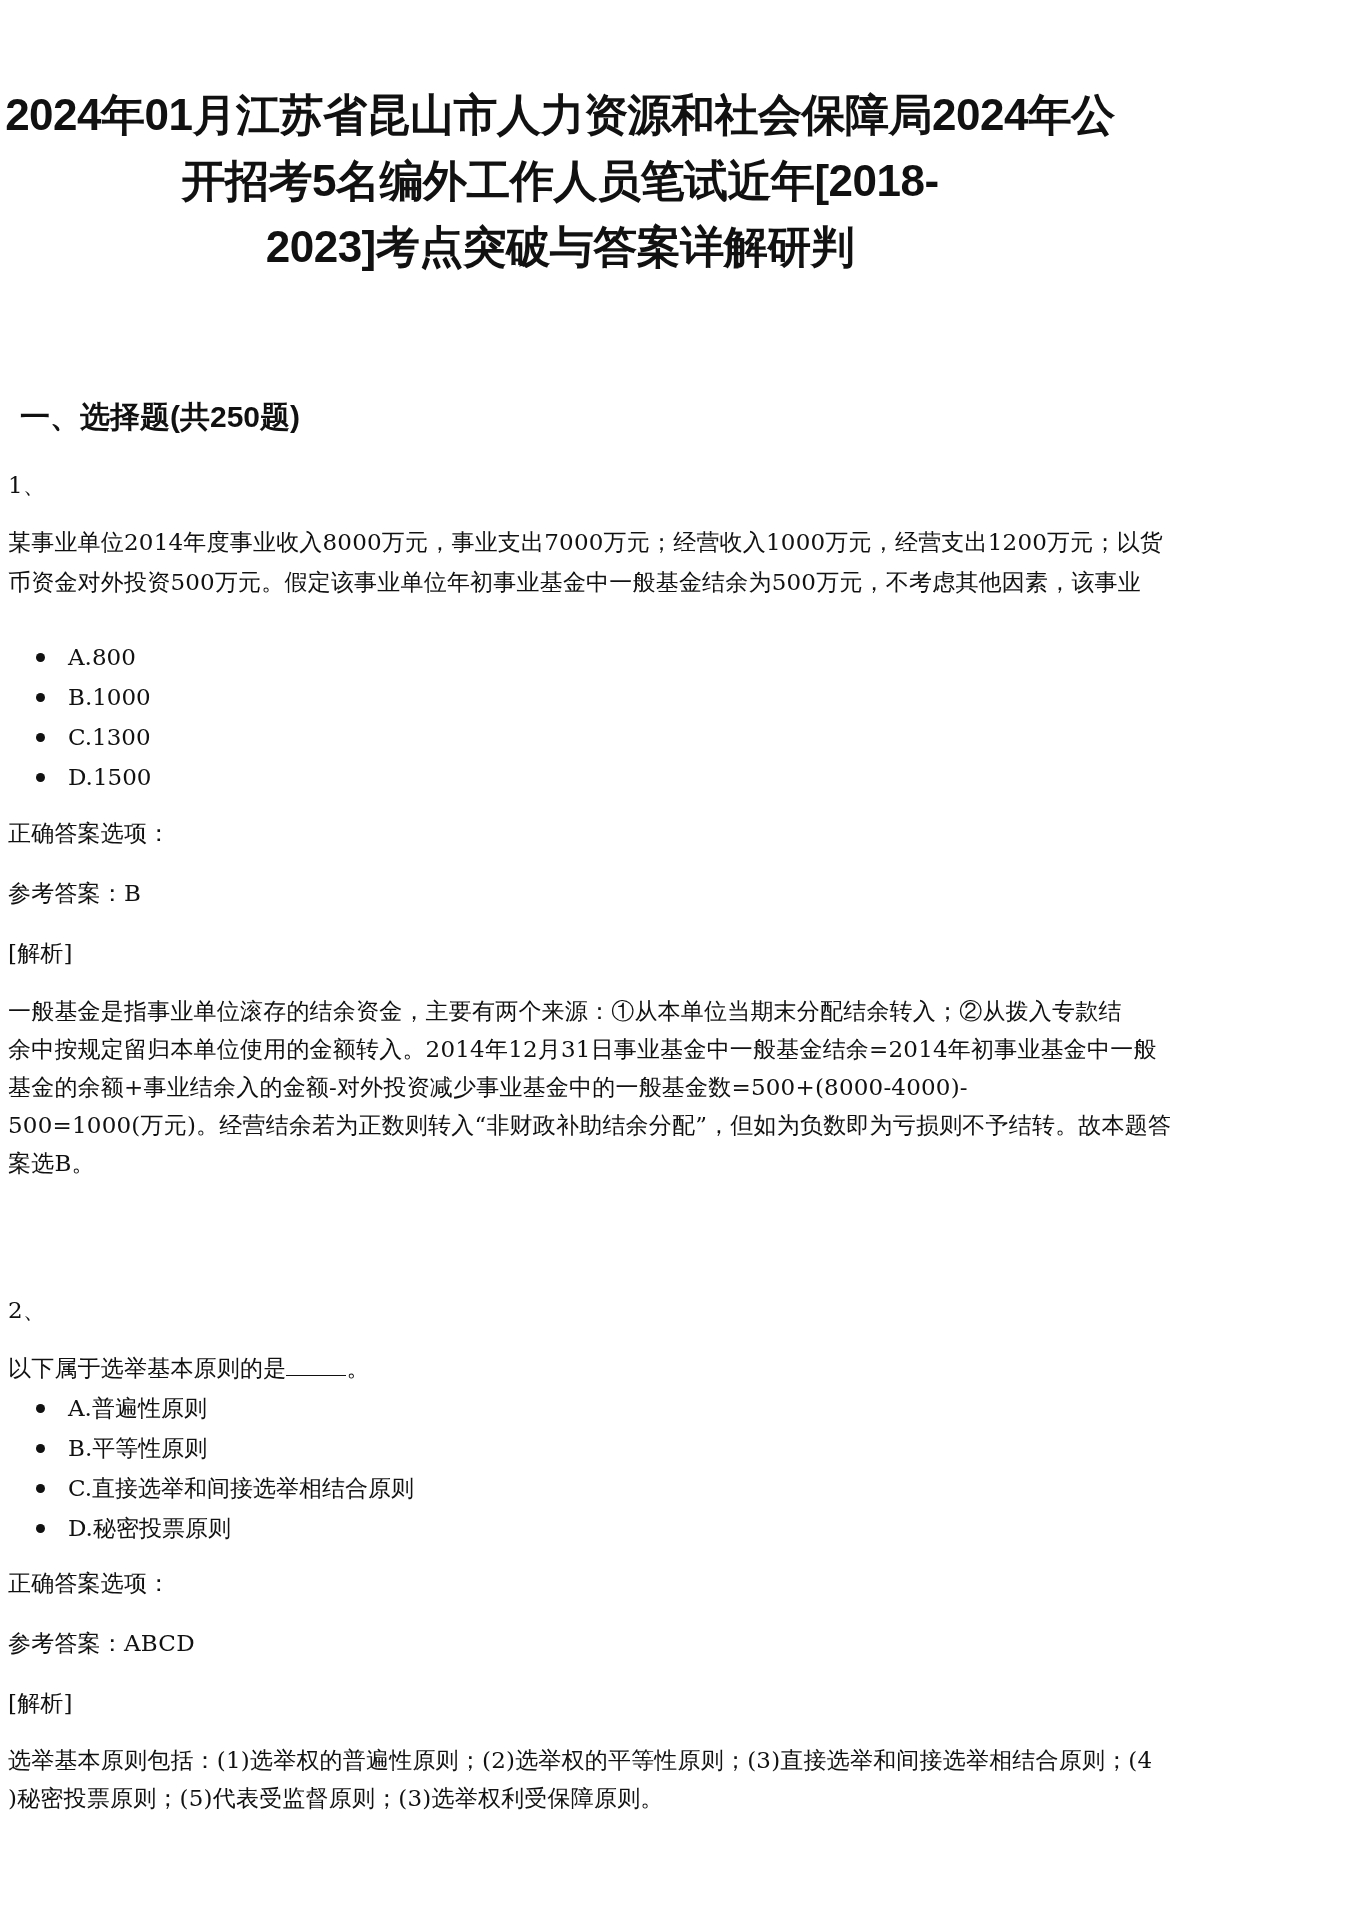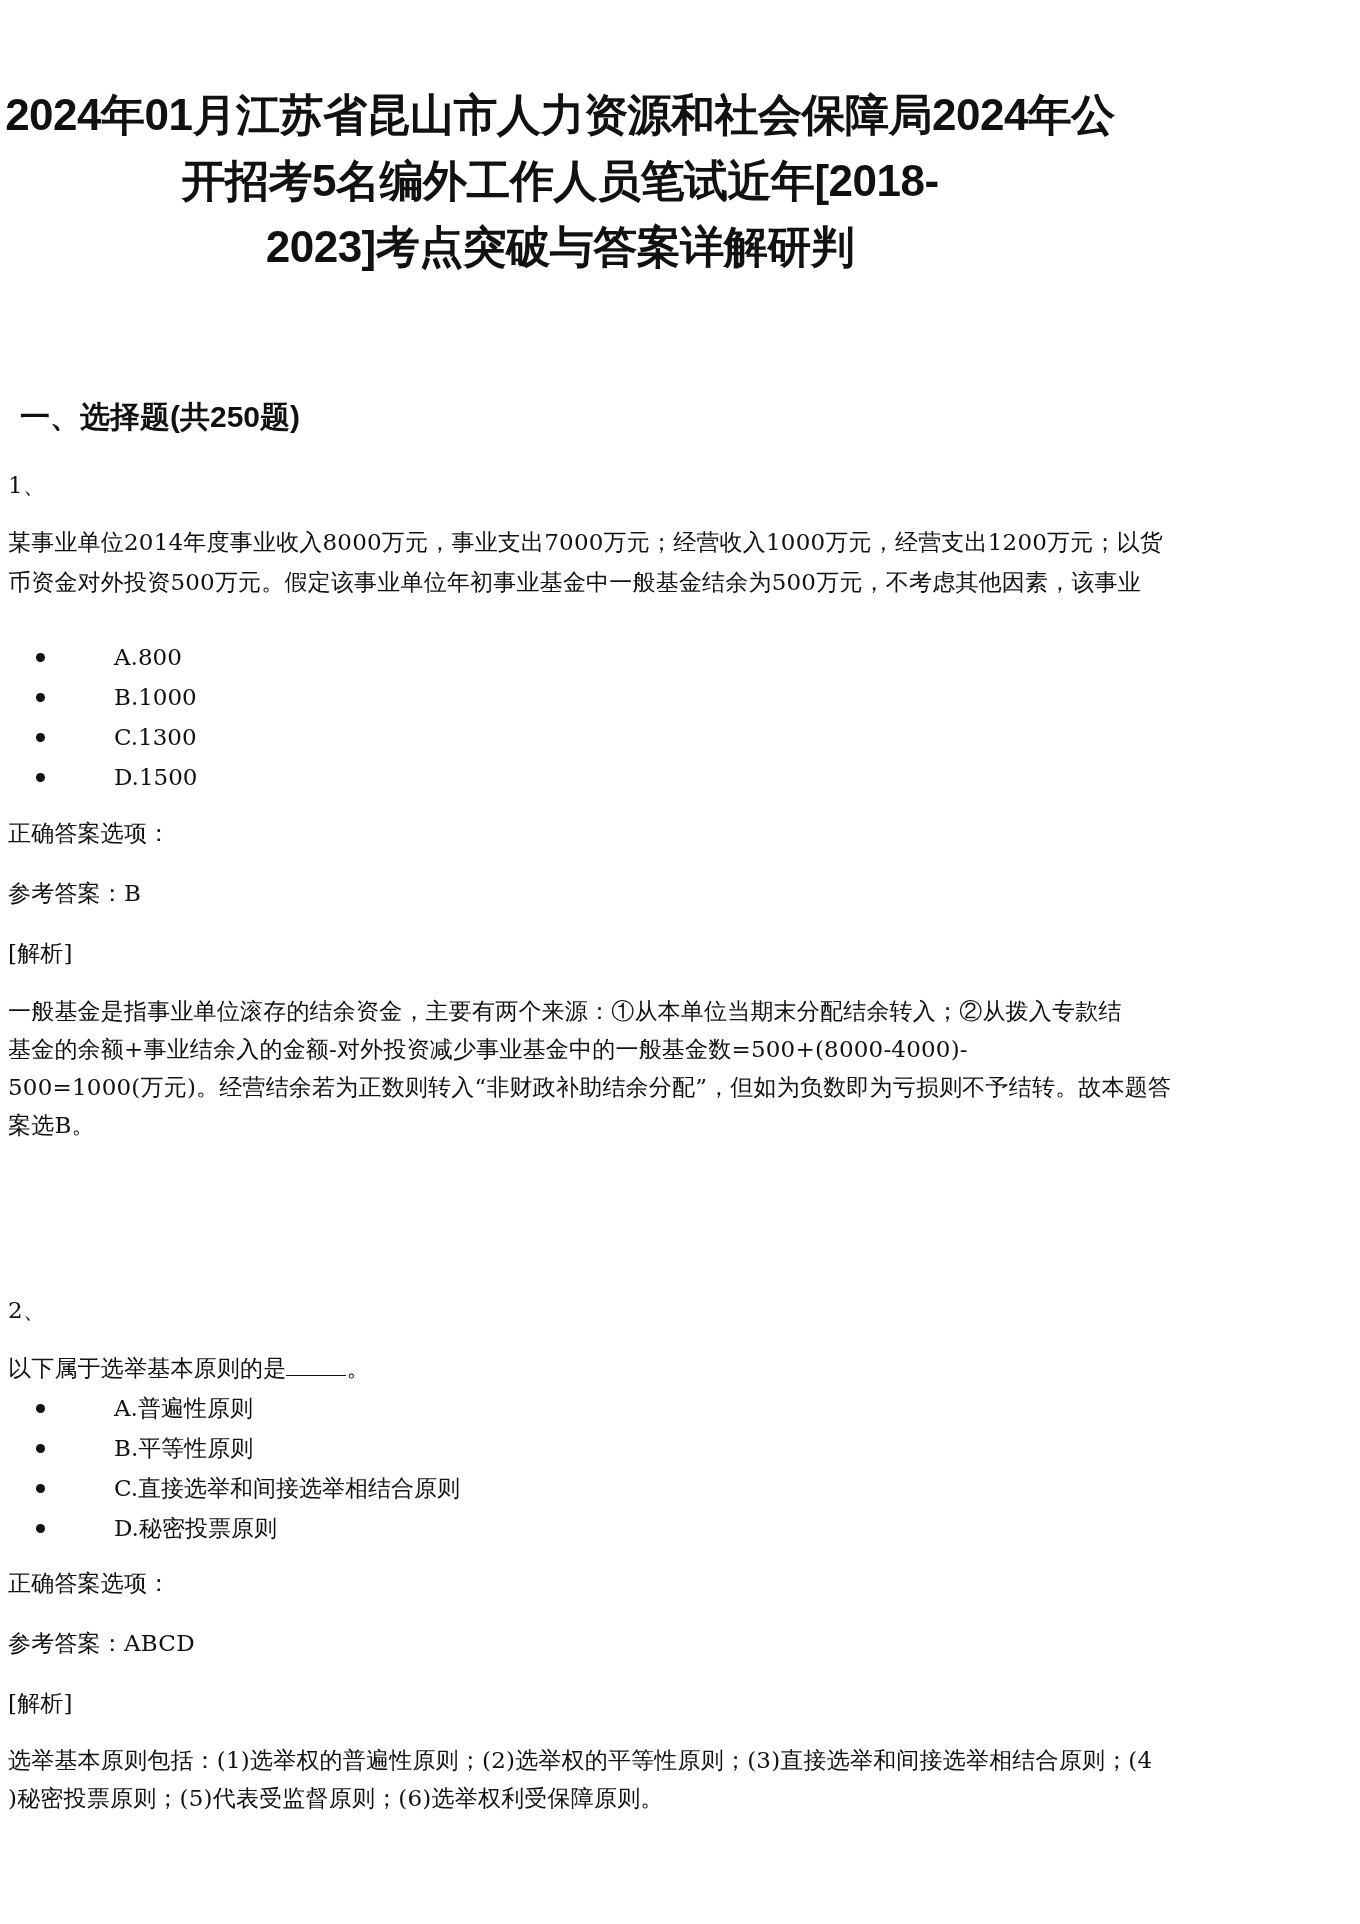--- a/index.html
+++ b/index.html
@@ -59,21 +59,21 @@
     position: absolute;
     left: 0;
     list-style: none;
     margin: 0;
     padding: 0;
     font-size: 23px;
     line-height: 40px;
   }
   .options li {
     position: relative;
-    padding-left: 114px;
+    padding-left: 68px;
     height: 40px;
   }
   .bullet {
     position: absolute;
     left: 36px;
     top: 16px;
     width: 9px;
     height: 9px;
     border-radius: 50%;
     background: #111111;
@@ -112,20 +112,21 @@
     <li><span class="bullet"></span><span>C.1300</span></li>
     <li><span class="bullet"></span><span>D.1500</span></li>
   </ul>
 
   <p class="para" style="top:813px;">正确答案选项：</p>
   <p class="para" style="top:873px;">参考答案：B</p>
   <p class="para" style="top:933px;">[解析]</p>
 
   <div class="para tight" style="top:992px;">
     <div>一般基金是指事业单位滚存的结余资金，主要有两个来源：①从本单位当期末分配结余转入；②从拨入专款结</div>
+    <div>余中按规定留归本单位使用的金额转入。2014年12月31日事业基金中一般基金结余=2014年初事业基金中一般</div>
     <div>基金的余额+事业结余入的金额-对外投资减少事业基金中的一般基金数=500+(8000-4000)-</div>
     <div>500=1000(万元)。经营结余若为正数则转入“非财政补助结余分配”，但如为负数即为亏损则不予结转。故本题答</div>
     <div>案选B。</div>
   </div>
 
   <p class="para" style="top:1290px;">2、</p>
 
   <div class="para" style="top:1348px;">
     <div><span>以下属于选举基本原则的是</span><span class="blank"></span><span>。</span></div>
   </div>
@@ -136,16 +137,16 @@
     <li><span class="bullet"></span><span>C.直接选举和间接选举相结合原则</span></li>
     <li><span class="bullet"></span><span>D.秘密投票原则</span></li>
   </ul>
 
   <p class="para" style="top:1563px;">正确答案选项：</p>
   <p class="para" style="top:1623px;">参考答案：ABCD</p>
   <p class="para" style="top:1683px;">[解析]</p>
 
   <div class="para tight" style="top:1741px;">
     <div>选举基本原则包括：(1)选举权的普遍性原则；(2)选举权的平等性原则；(3)直接选举和间接选举相结合原则；(4</div>
-    <div>)秘密投票原则；(5)代表受监督原则；(6)选举权利受保障原则。</div>
+    <div>)秘密投票原则；(5)代表受监督原则；(3)选举权利受保障原则。</div>
   </div>
 
 </div>
 
 </body></html>

